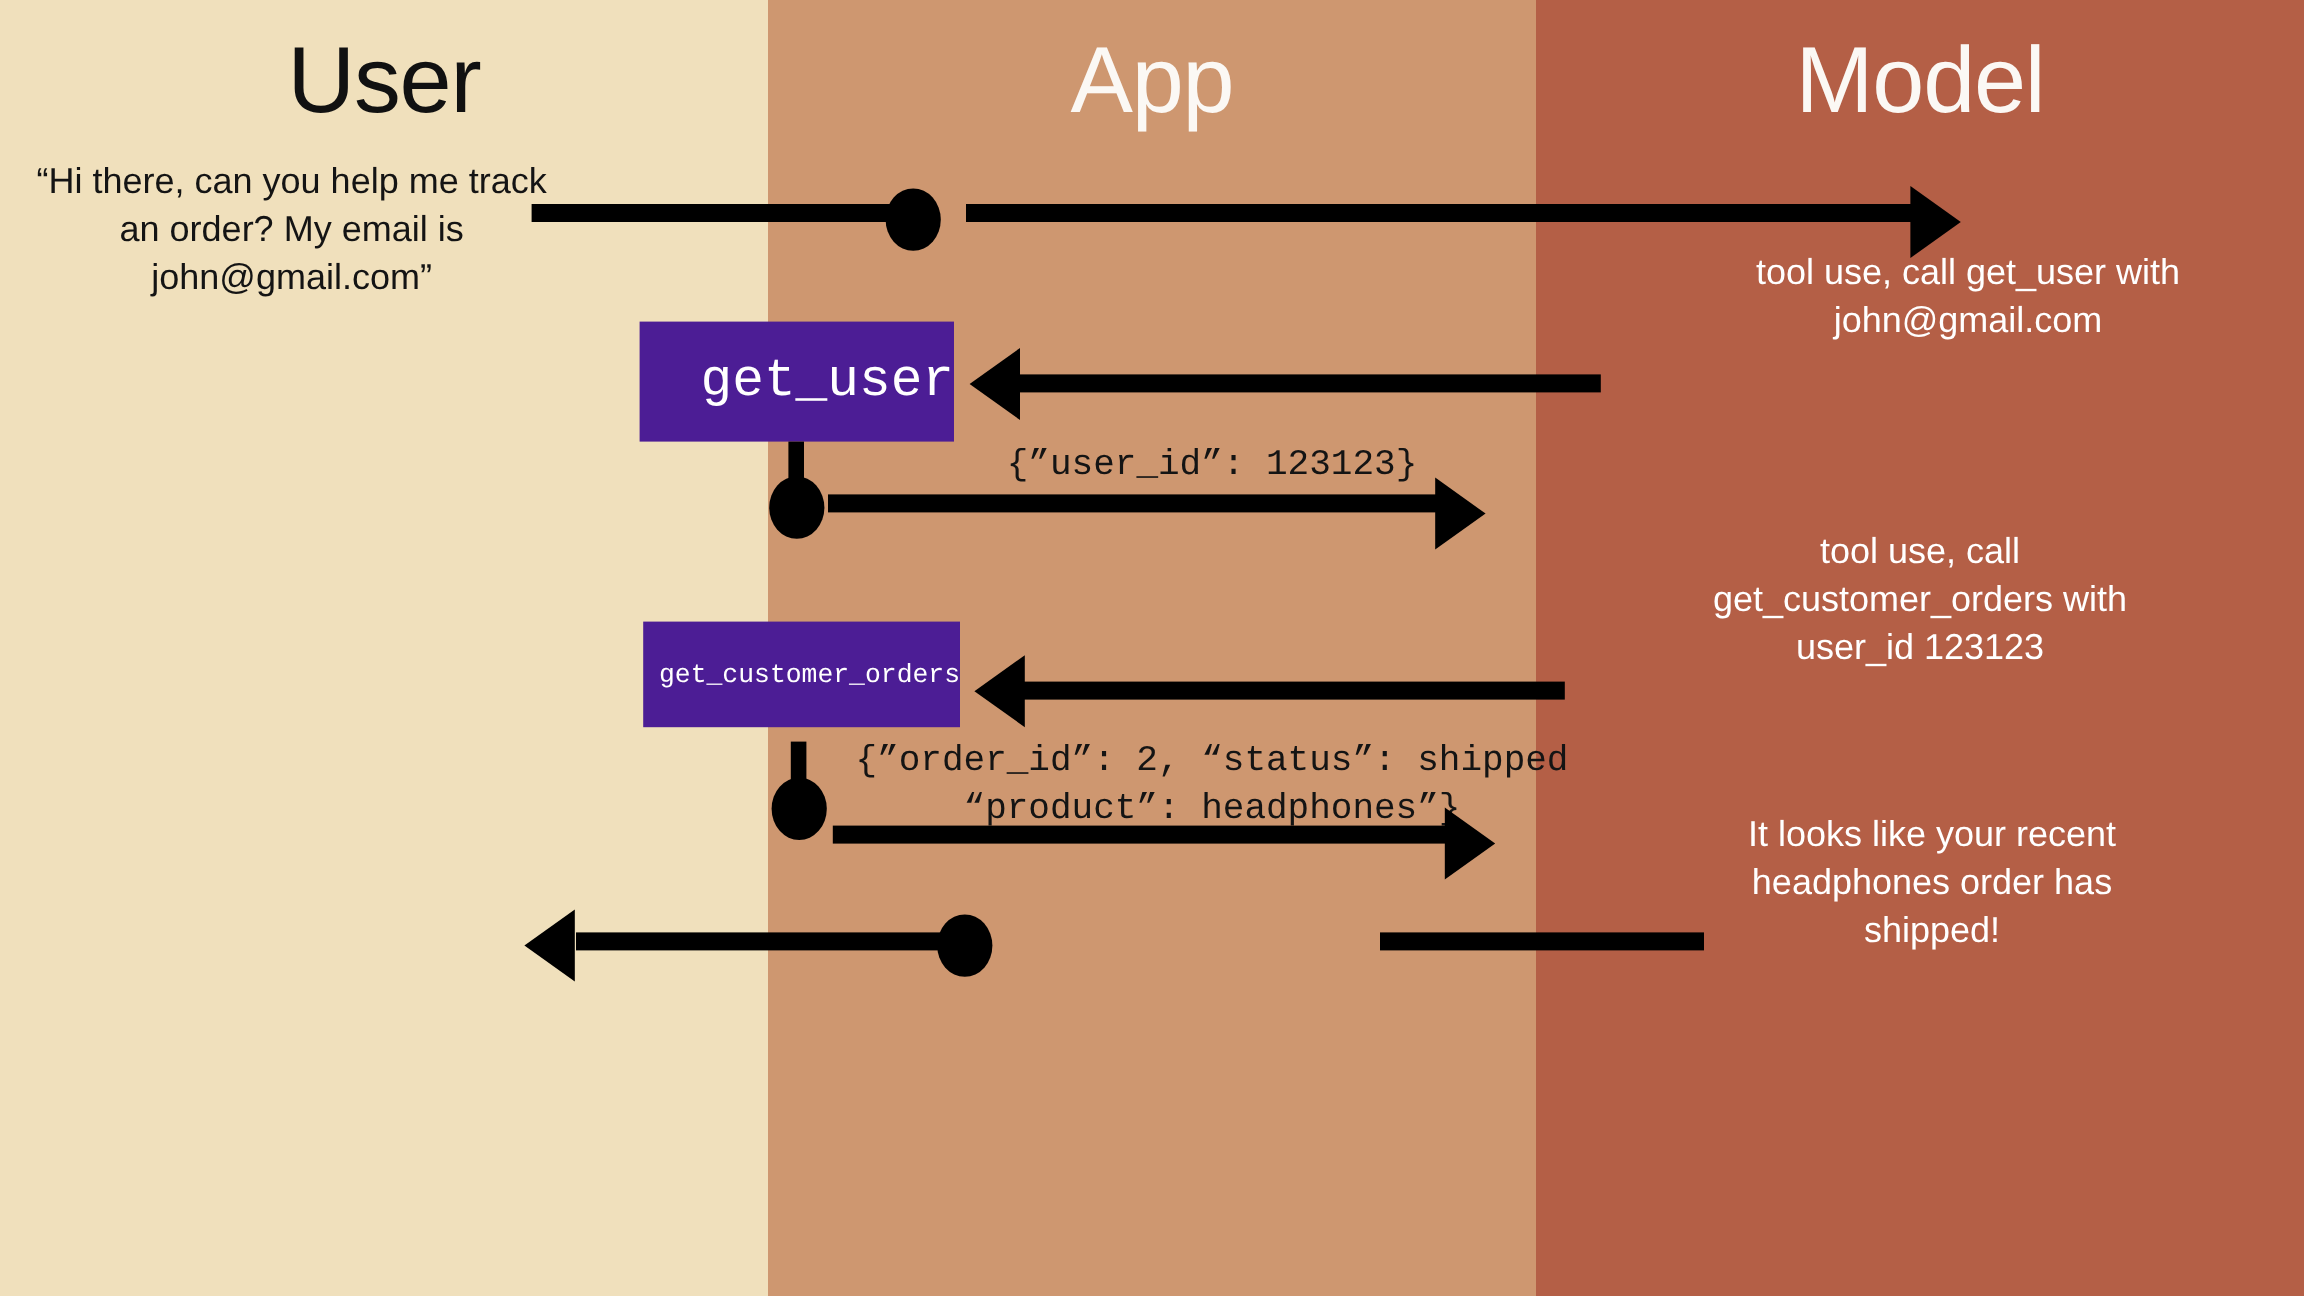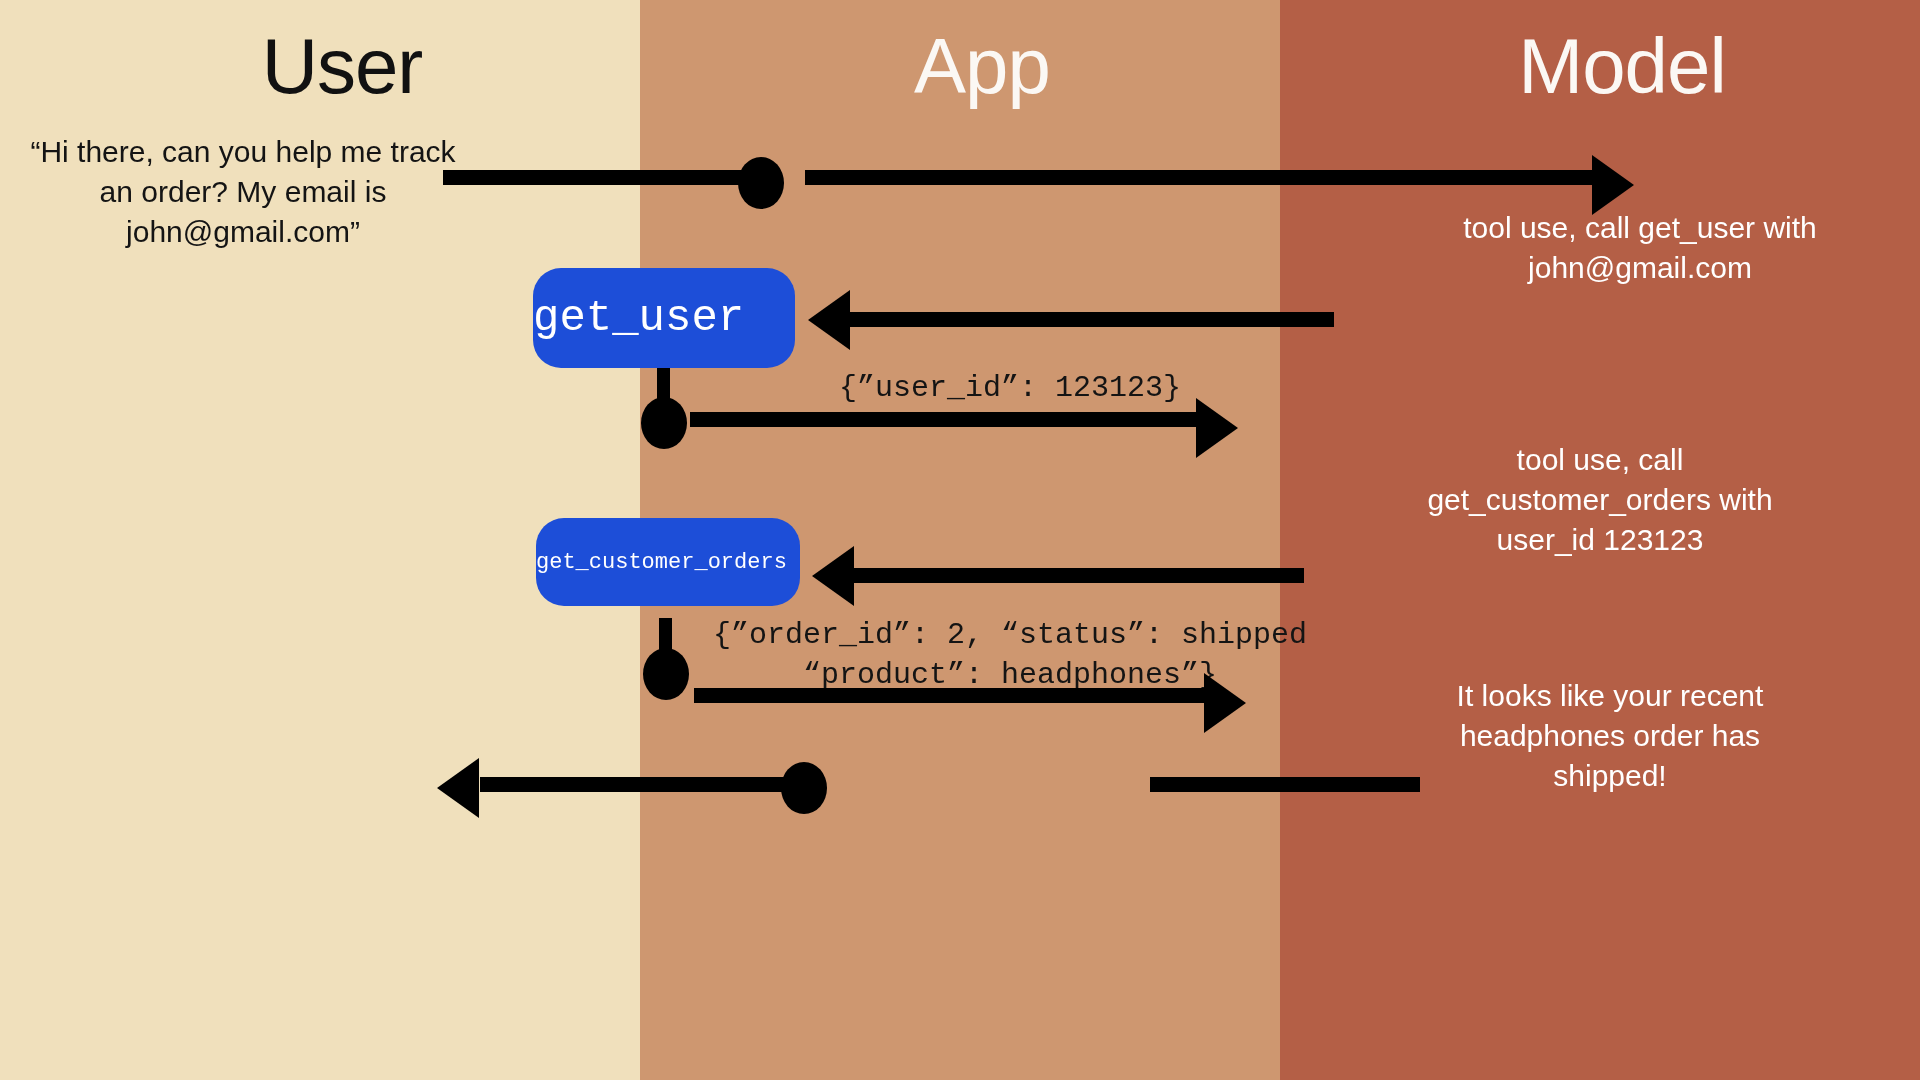--- a/index.html
+++ b/index.html
@@ -12,21 +12,21 @@
 
   
   .lane{position:absolute;top:0;height:1080px;}
   #lane-user  {left:0px;   width:640px;}
   #lane-app   {left:640px; width:640px;}
   #lane-model {left:1280px;width:640px;}
 
   
   .lane-title{
     position:absolute;top:18px;width:640px;text-align:center;
-    font-size:78px;line-height:96px;font-weight:400;letter-spacing:-1px;margin-left:22px;
+    font-size:78px;line-height:96px;font-weight:400;letter-spacing:-1px;
   }
   #title-user {left:0px;   color:#111111;}
   #title-app  {left:640px; color:#FBF8F4;}
   #title-model{left:1280px;color:#FBF8F4;}
 
   
   .msg{position:absolute;text-align:center;font-size:30px;line-height:40px;}
   .msg-dark {color:#141414;text-align:center;}
   .msg-light{color:#FFFFFF;}
   .msg-mono {font-family:"Liberation Mono", monospace;}
@@ -34,24 +34,23 @@
   #msg-user-1   {left:18px;  top:132px; width:450px;}
   #msg-model-1  {left:1350px;top:208px; width:580px;}
   #msg-json-1   {left:700px; top:368px; width:620px; }
   #msg-model-2  {left:1400px;top:425px; width:400px;margin-top:15px;}
   #msg-json-2   {left:640px; top:615px; width:740px;}
   #msg-user-2   {left:40px;  top:700px; width:440px;}
   #msg-model-3  {left:1400px;top:676px; width:420px;}
 
   
   .tool-box{
-    position:absolute;background:#1d4ed8;color:#FFFFFF;
-    display:flex;align-items:center;justify-content:flex-start;
+    position:absolute;background:#4c1d95;color:#FFFFFF;
+    display:flex;align-items:center;justify-content:flex-end;
     font-family:"Liberation Mono", monospace;
-    border-radius:28px;
   }
   #tool-box-get-user{
     left:533px;top:268px;width:262px;height:100px;font-size:44px;
   }
   #tool-box-get-customer-orders{
     left:536px;top:518px;width:264px;height:88px;font-size:22px;
   }
 
   
   .seq-line{position:absolute;background:#000000;height:15px;}

